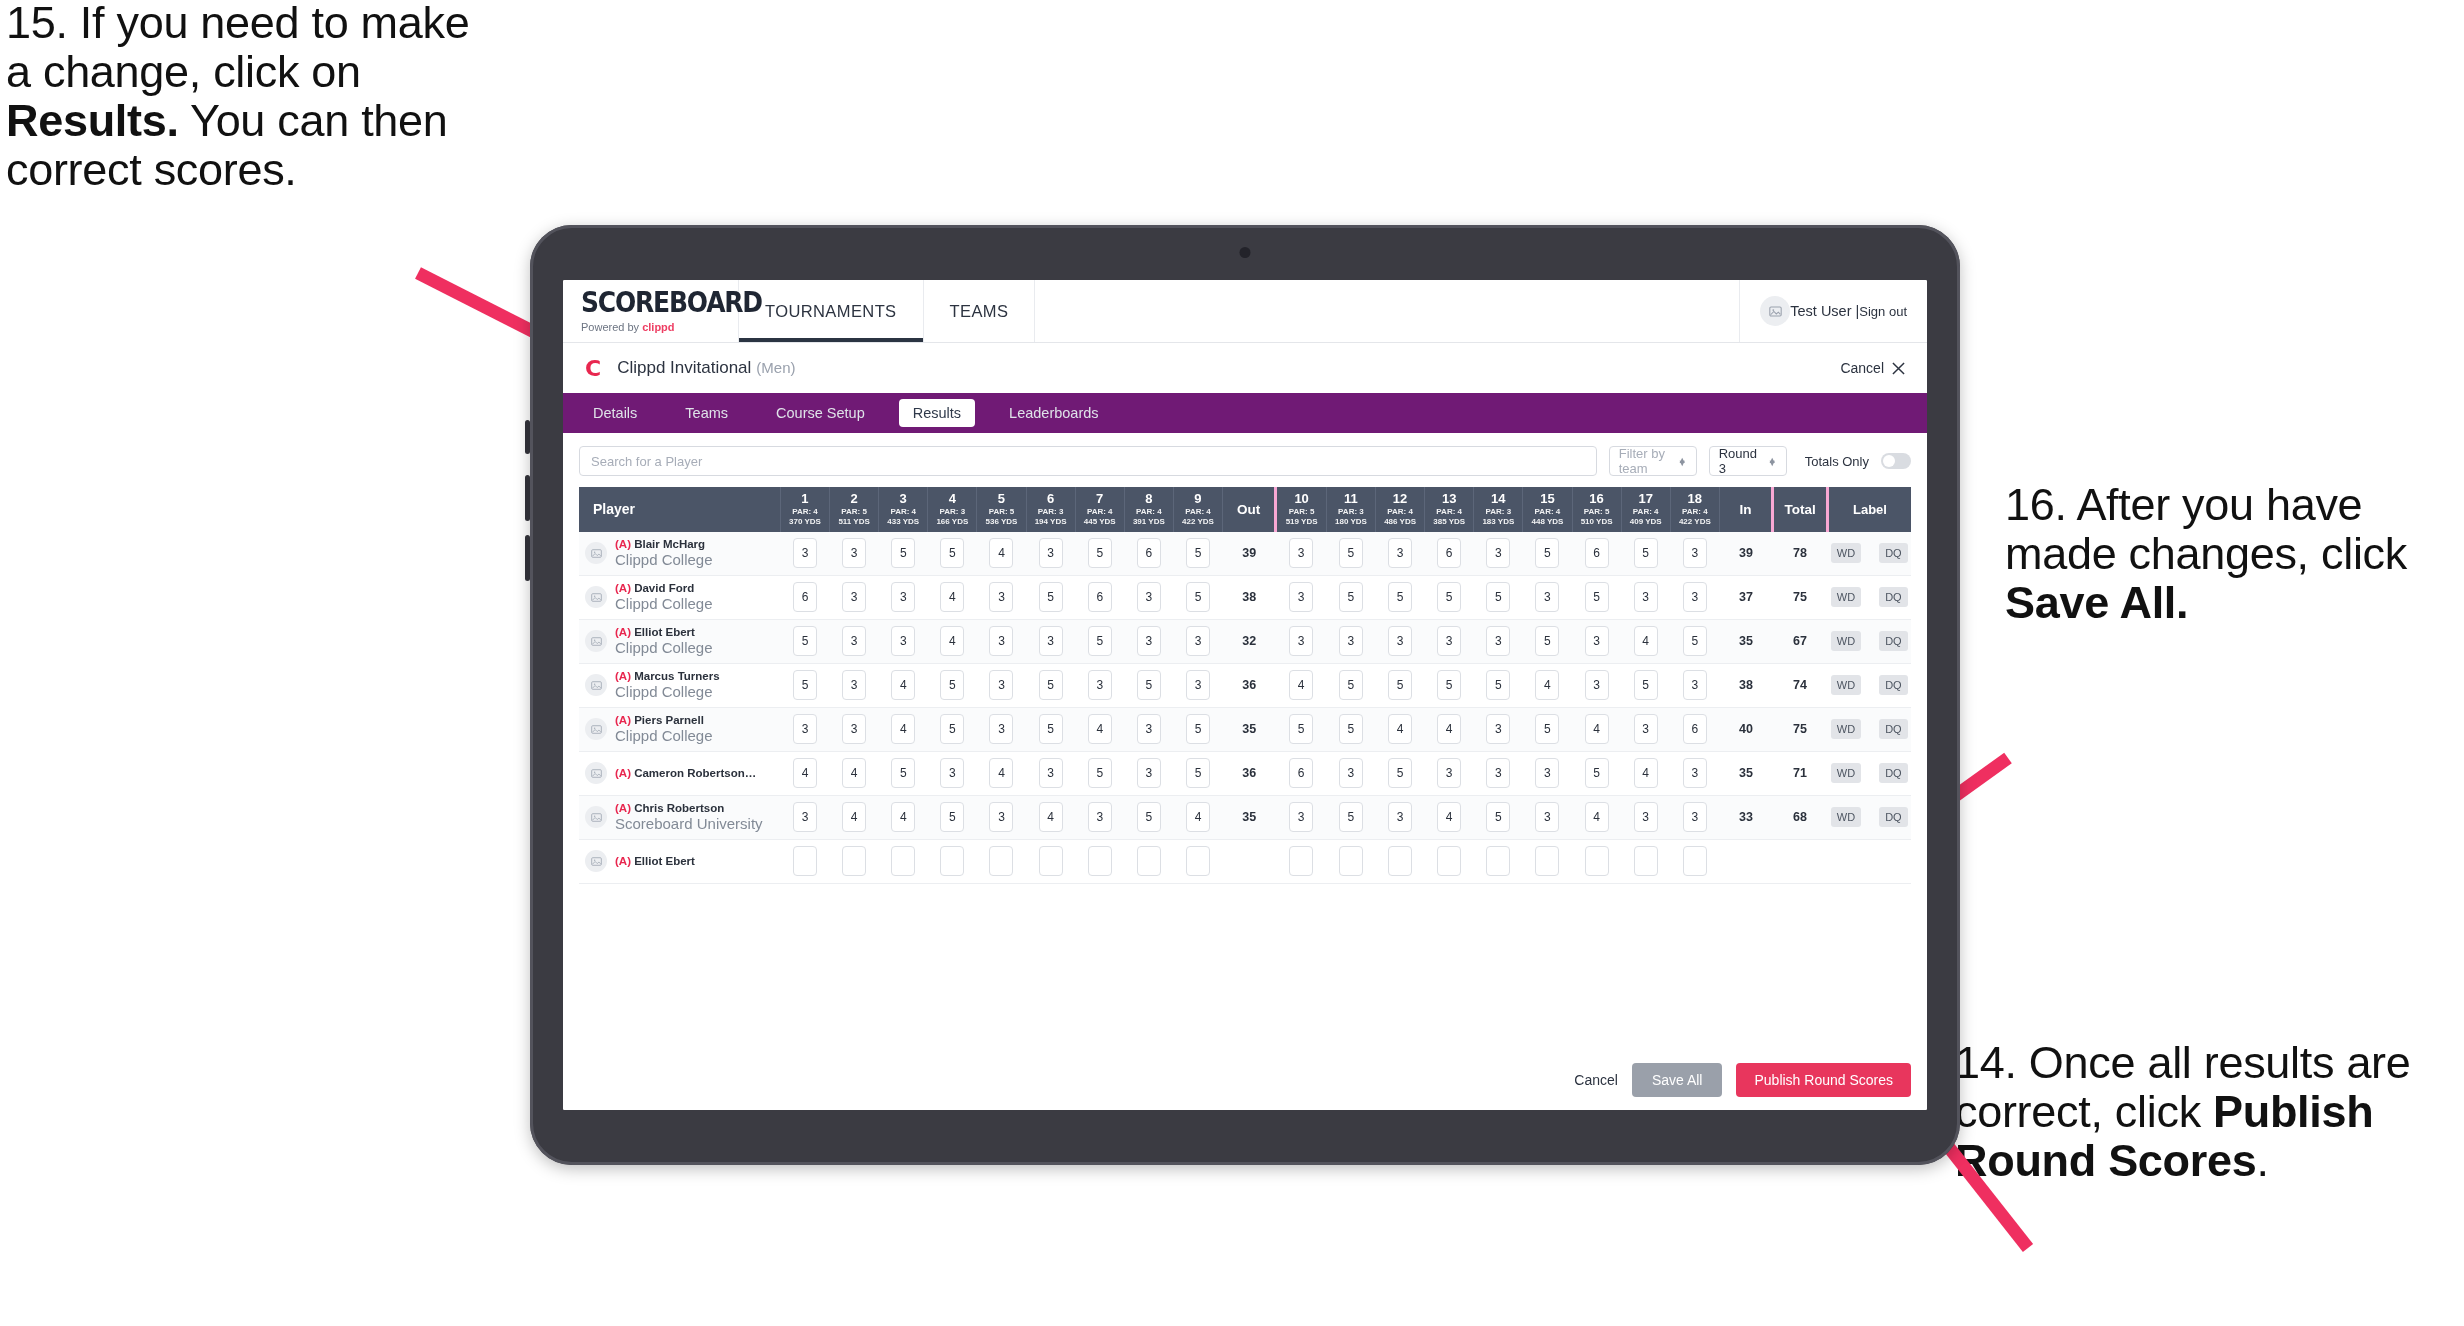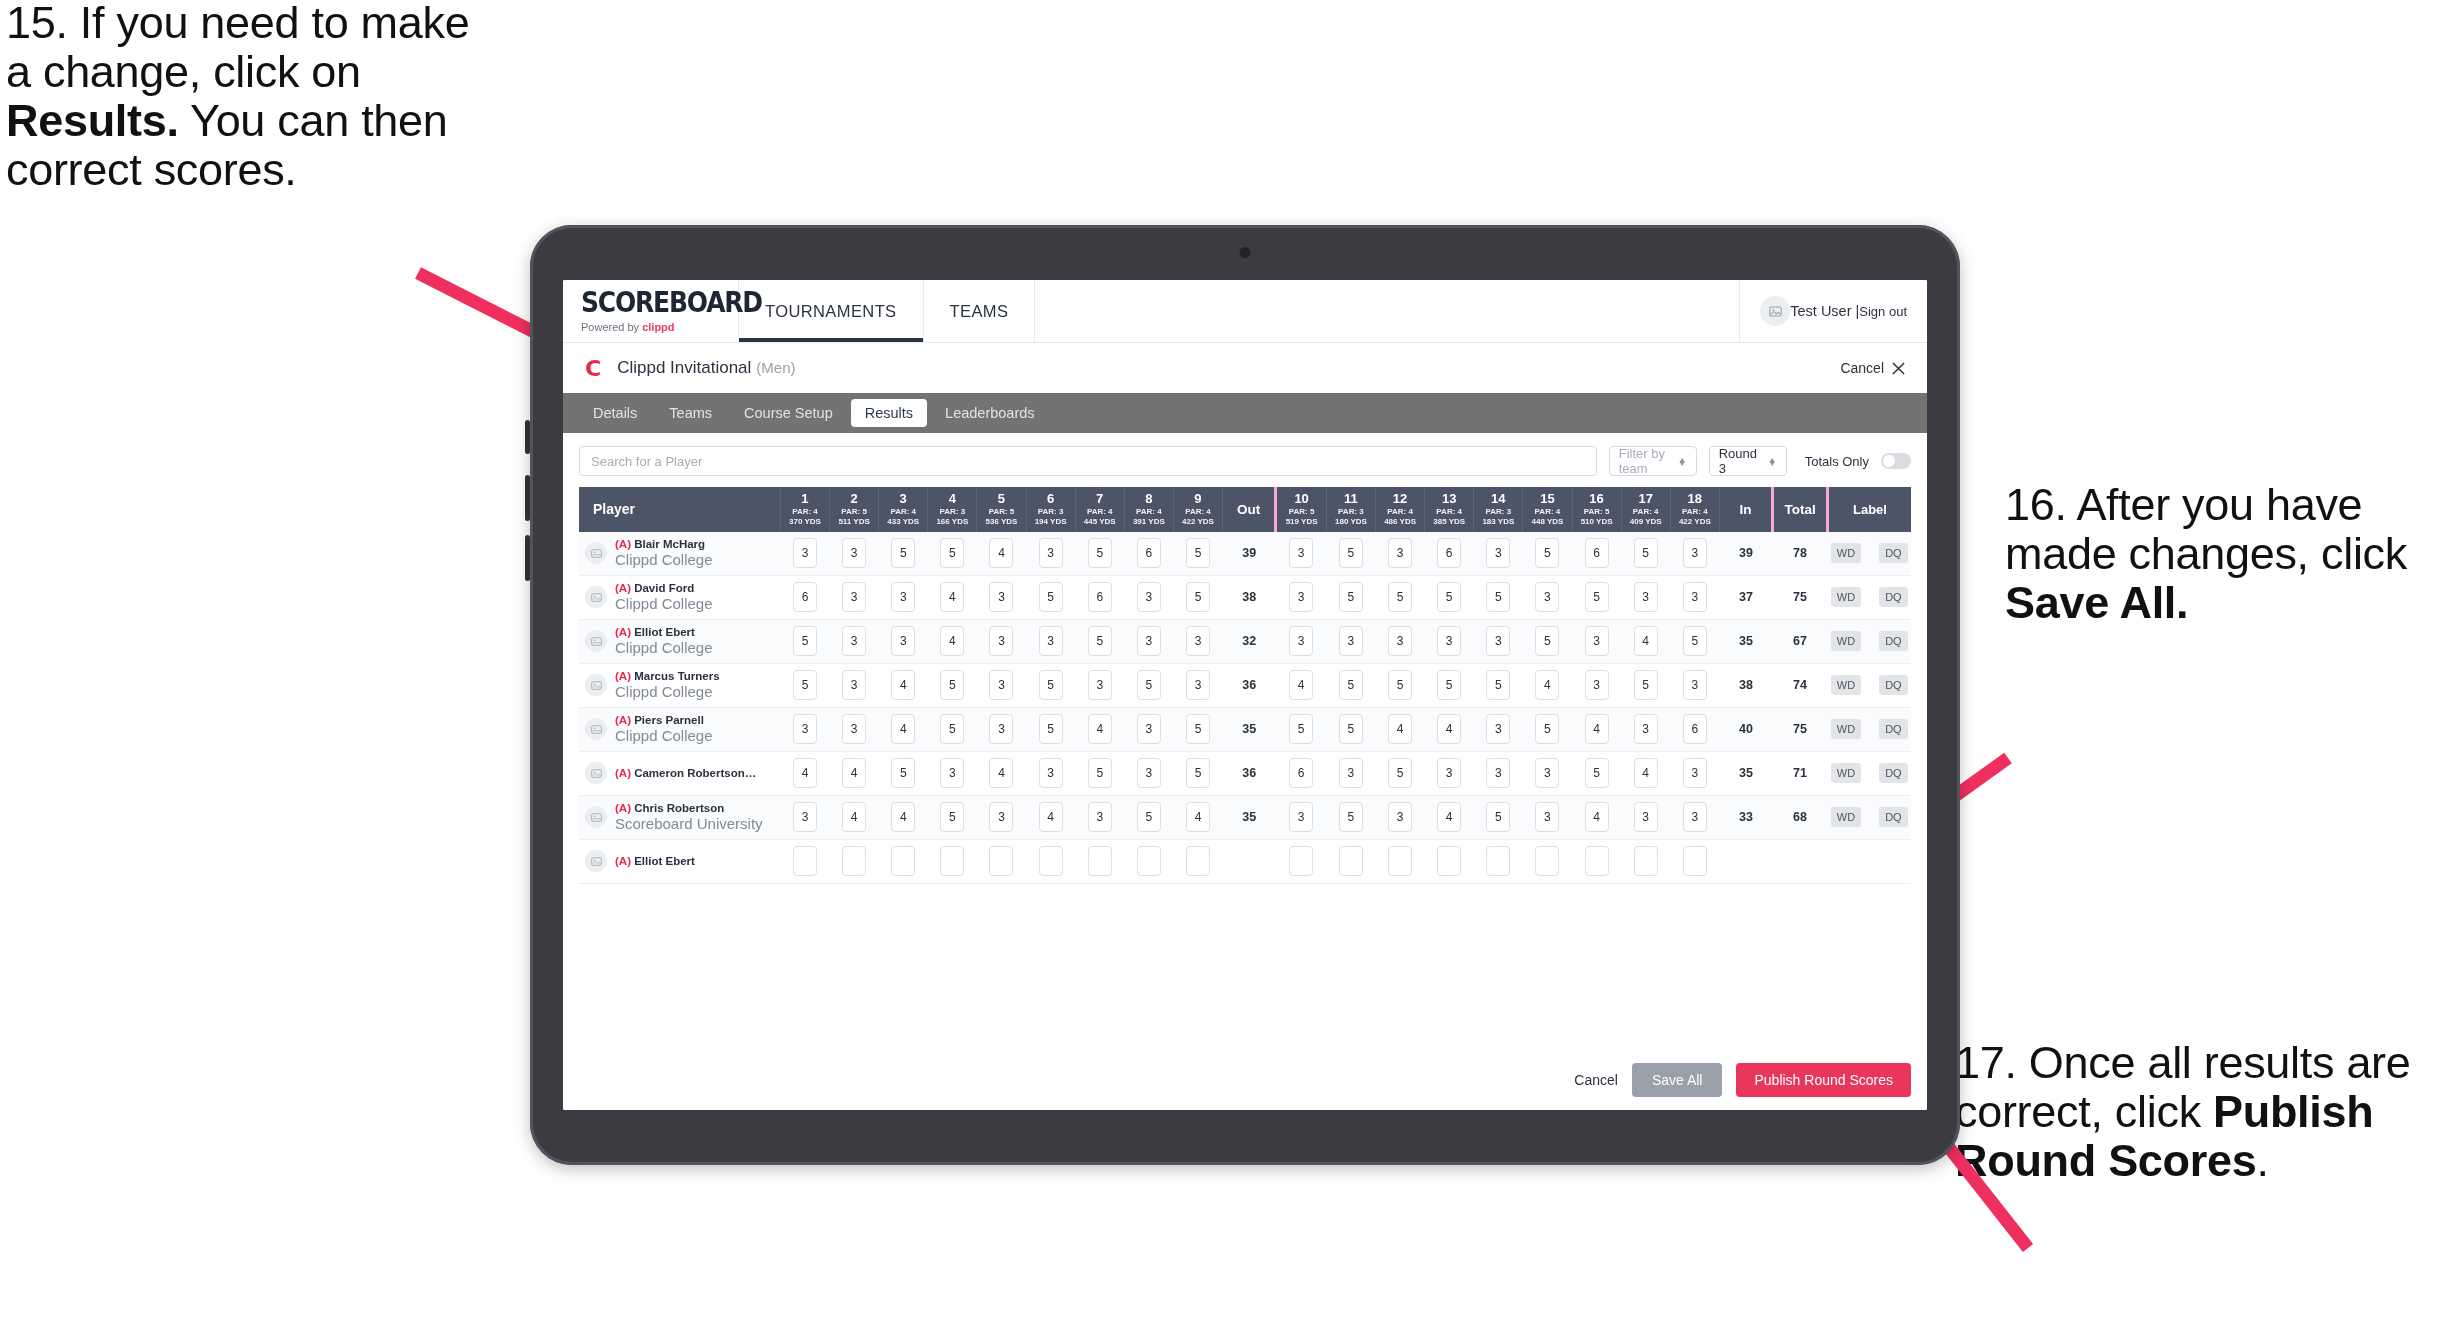--- a/index.html
+++ b/index.html
@@ -61,21 +61,21 @@
 
   
   #tbar{height:50px;background:#ffffff;display:flex;align-items:center;padding:0 22px;justify-content:space-between;}
   #tbar-left{display:flex;align-items:center;gap:16px;}
   #t-logo{font-weight:700;font-size:22px;color:#e8274f;font-family:"DejaVu Sans",sans-serif;}
   #t-name{font-size:17px;color:#2c3340;}
   #t-gender{font-size:15px;color:#9aa1ad;margin-left:5px;}
   #tbar-cancel{font-size:14px;color:#2c3340;display:flex;align-items:center;gap:8px;cursor:pointer;}
 
   
-  #subtabs{height:40px;background:#737373;display:flex;align-items:center;padding:0 16px;gap:4px;}
+  #subtabs{height:40px;background:#701a75;display:flex;align-items:center;padding:0 16px;gap:20px;}
   .subtab{font-size:14.5px;color:#dfe3e9;padding:6px 14px;border-radius:4px;cursor:pointer;}
   .subtab.active{background:#ffffff;color:#2f394a;font-weight:500;}
 
   
   #panel{background:#ffffff;margin:0;padding:0;height:calc(100% - 152px);position:relative;}
 
   
   #filterbar{display:flex;align-items:center;gap:12px;padding:13px 16px 11px 16px;}
   #search-input{flex:1;height:30px;border:1px solid #d7dae0;border-radius:4px;font-size:13px;
                 padding:0 11px;color:#2c3340;background:#fff;box-sizing:border-box;outline:none;
@@ -125,21 +125,21 @@
   #btn-publish{background:#e8365d;color:#ffffff;font-size:14px;padding:9px 18px;border-radius:4px;border:none;cursor:pointer;font-family:"Liberation Sans",sans-serif;}
 
   
   #fade{position:absolute;left:16px;right:16px;bottom:56px;height:26px;background:linear-gradient(rgba(255,255,255,0),#ffffff 75%);pointer-events:none;}
 </style>
 </head>
 <body>
 
 <div class="annot" id="annot-15"><span>15. If you need to make a change, click on </span><b>Results.</b><span> You can then correct scores.</span></div>
 <div class="annot" id="annot-16"><span>16. After you have made changes, click </span><b>Save All.</b></div>
-<div class="annot" id="annot-17"><span>17. Once all results are correct, click </span><b>Publish Round Scores</b><span>.</span></div>
+<div class="annot" id="annot-17"><span>14. Once all results are correct, click </span><b>Publish Round Scores</b><span>.</span></div>
 
 <svg class="arrow" style="left:410px;top:255px;" width="460" height="250" viewBox="0 0 460 250">
   <defs>
       <marker id="ah1" markerWidth="7" markerHeight="7" refX="3" refY="3.5" orient="auto">
     <path d="M0,0 L7,3.5 L0,7 z" fill="#ef2f60"></path>
       </marker>
     </defs>
   <line x1="8" y1="18" x2="410" y2="222" stroke="#ef2f60" stroke-width="13" marker-end="url(#ah1)"></line>
 </svg>
 

